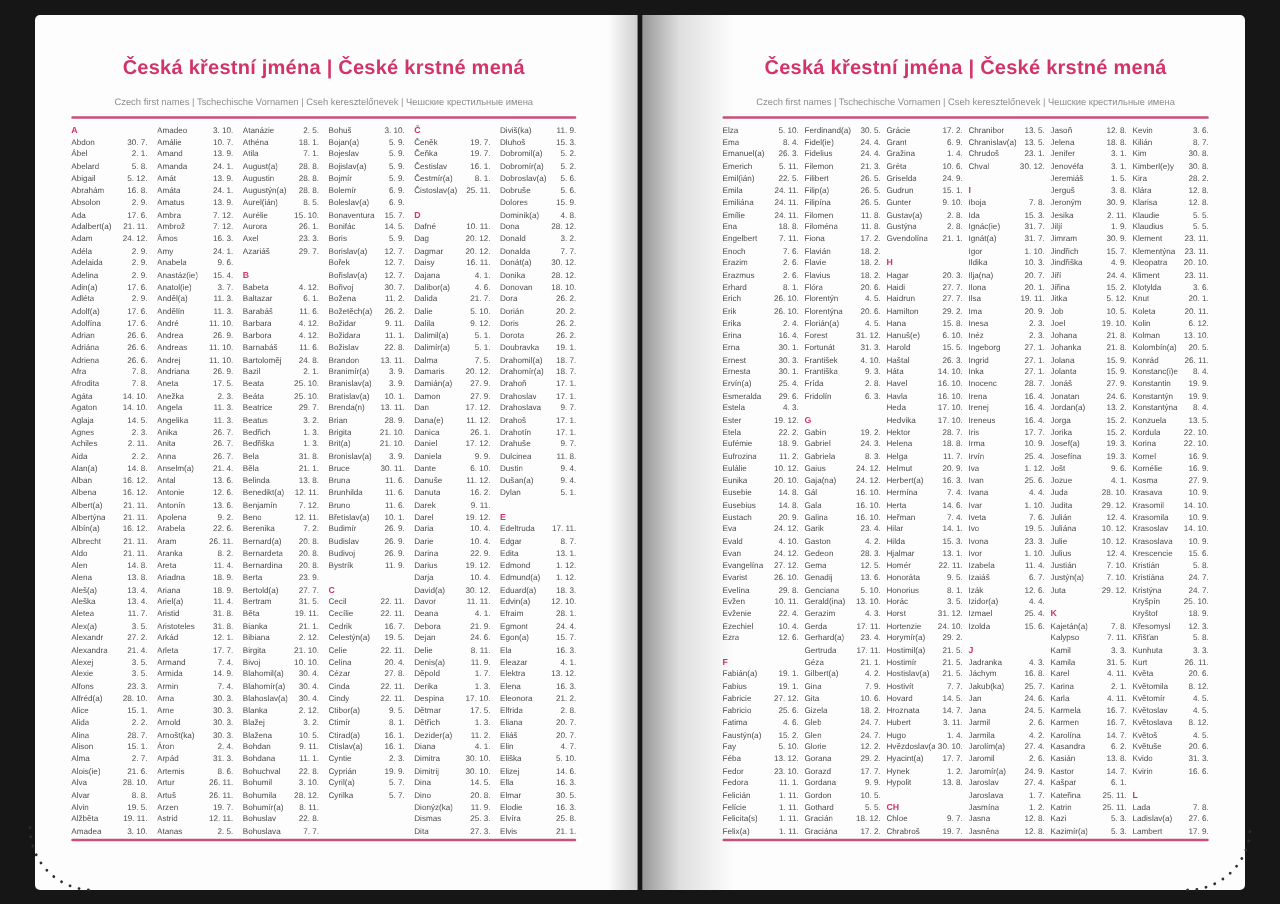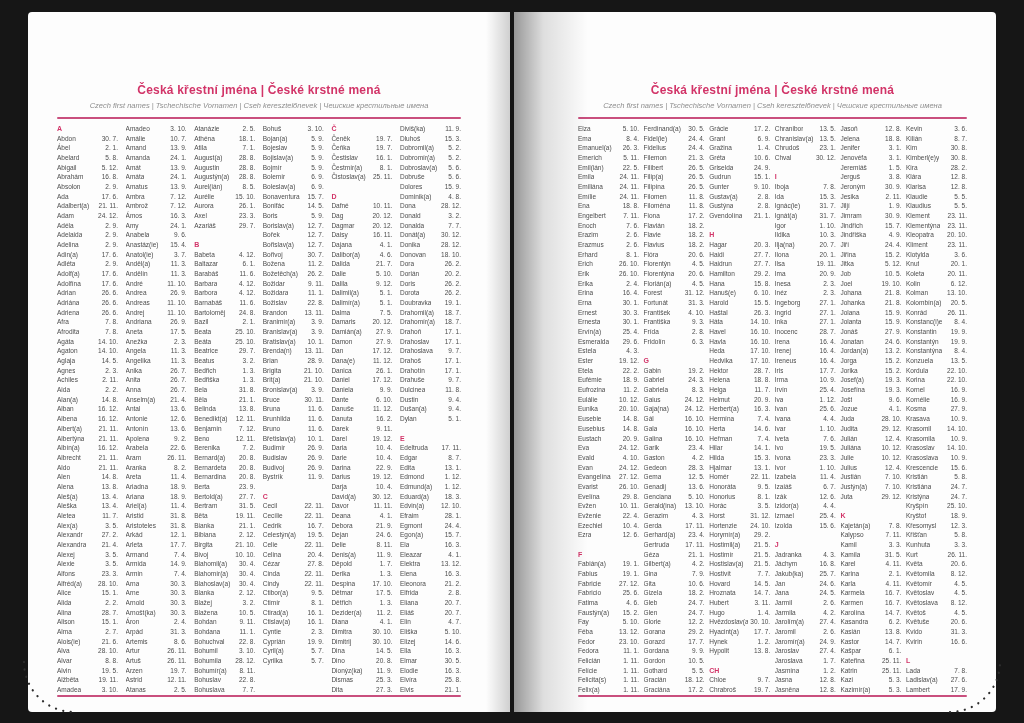--- a/index.html
+++ b/index.html
@@ -26,25 +26,24 @@
     background:linear-gradient(to right,rgba(0,0,0,0),rgba(0,0,0,0.18));
     pointer-events:none;
   }
   .page.right::before{
     content:"";position:absolute;top:0;left:0;width:74px;height:100%;
     background:linear-gradient(to right,rgba(0,0,0,0.40),rgba(0,0,0,0.12) 40%,rgba(0,0,0,0));
     pointer-events:none;
   }
   header{padding-top:34px;text-align:center;}
   h1{
-    font-size:12px;line-height:18px;font-weight:bold;color:var(--accent);
+    font-size:16px;line-height:18px;font-weight:bold;color:var(--accent);
     letter-spacing:.2px;
-    margin-top:35px;
   }
-  .subtitle{font-size:7.5px;line-height:10px;margin-top:2px;color:var(--sub);font-style:italic;}
+  .subtitle{font-size:7.5px;line-height:10px;margin-top:13px;color:var(--sub);}
   .rule{height:2px;background:var(--rule);border-radius:1px;}
   .rule.top{margin-top:6px;}
   .cols{display:flex;justify-content:space-between;margin-top:5px;}
   .col{width:61px;}
   .row{
     display:flex;justify-content:space-between;align-items:baseline;
     height:9.68px;font-size:6.5px;line-height:9.68px;color:var(--ink);
     white-space:nowrap;
   }
   .row .n{overflow:hidden;}

